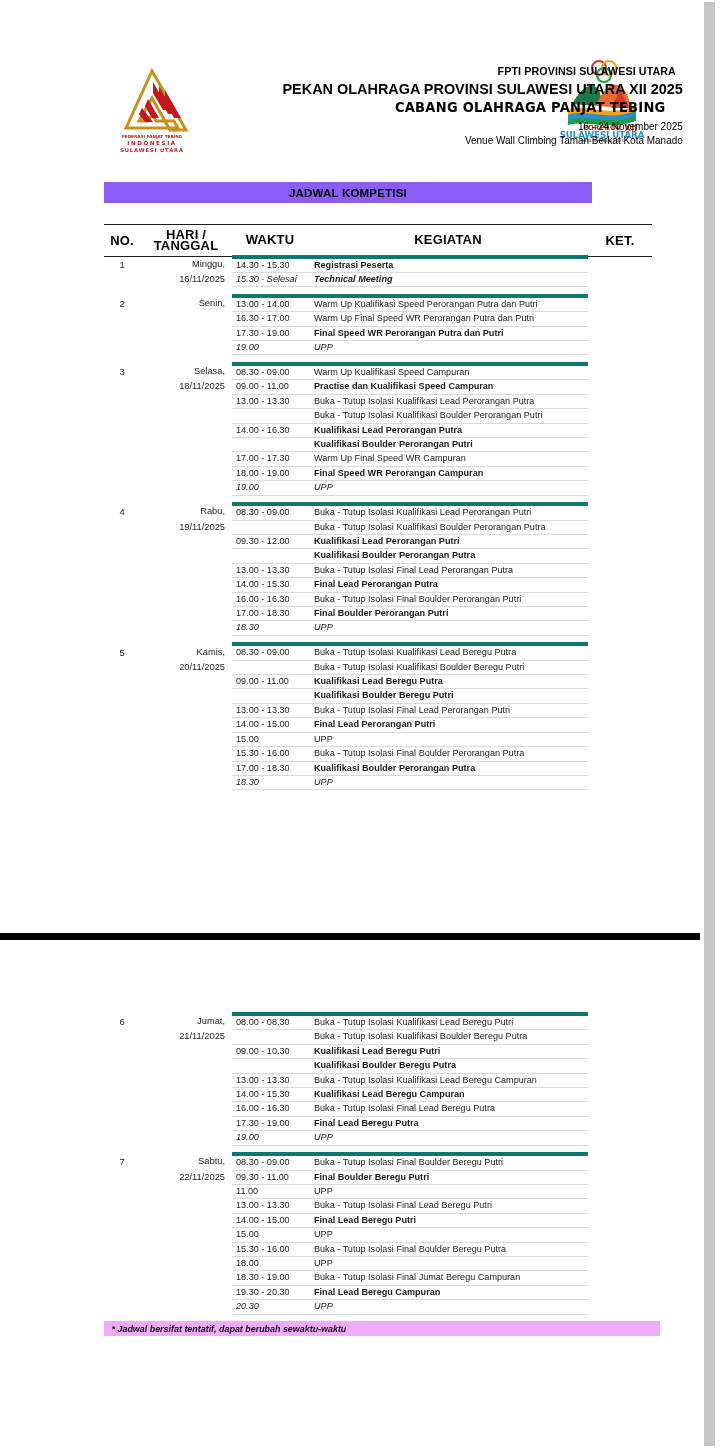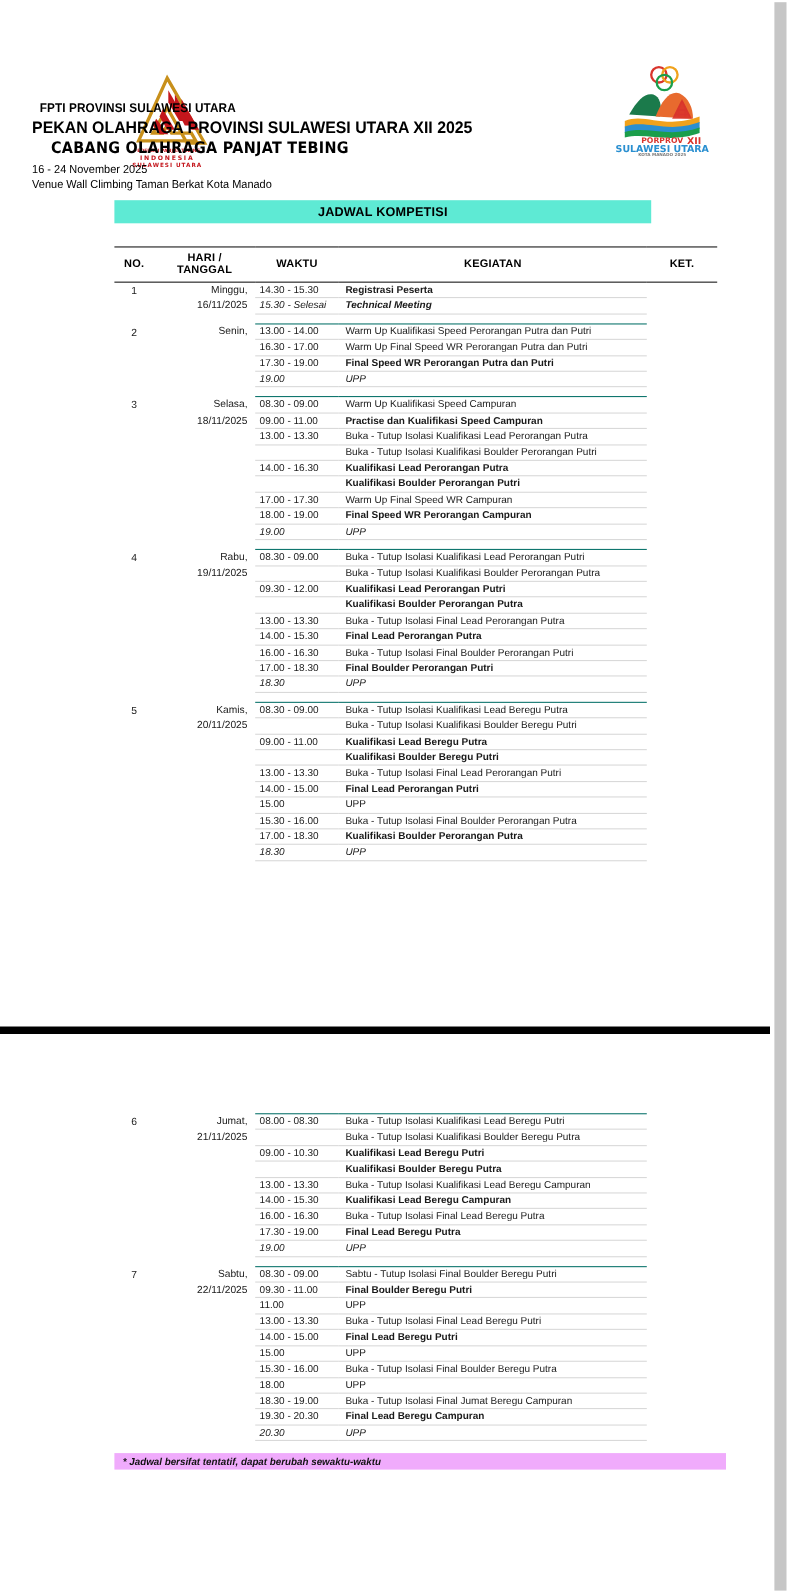--- a/index.html
+++ b/index.html
@@ -62,24 +62,23 @@
     position: absolute;
     left: 112px; top: 66px;
     width: 80px; height: 90px;
   }
   .logo-right {
     position: absolute;
     left: 556px; top: 56px;
     width: 92px; height: 86px; text-align: right;
   }
   .header-text {
-    text-align: left;
+    text-align: right;
     width: 700px;
     padding-left: 12px;
-    margin-top: 28px;
   }
   .hdr-line1 {
     font-size: 11.5px;
     font-weight: bold;
     letter-spacing: 0.1px;
     color: #000;
     line-height: 14px;
     transform: scaleX(0.93);
   }
   .hdr-line2 {
@@ -113,21 +112,21 @@
     line-height: 14px;
     transform: scaleX(0.95);
   }
 
   
   .title-band {
     position: absolute;
     left: 104px; top: 182px;
     width: 488px;
     height: 21px;
-    background: #5eead4;
+    background: #8b5cf6;
     display: flex;
     align-items: center;
     justify-content: center;
   }
   .title-band-text {
     font-size: 11.5px;
     font-weight: bold;
     letter-spacing: 0.2px;
     color: #000;
   }
@@ -143,21 +142,21 @@
     width: 548px;
     table-layout: fixed;
   }
   table.sched col.c-no   { width: 36px; }
   table.sched col.c-hari { width: 92px; }
   table.sched col.c-wkt  { width: 76px; }
   table.sched col.c-keg  { width: 280px; }
   table.sched col.c-ket  { width: 64px; }
 
   thead th {
-    font-size: 10px;
+    font-size: 13px;
     font-weight: bold;
     color: #000;
     padding: 4px 0 5px 0;
     border-top: 1.6px solid #1a1a1a;
     border-bottom: 1.6px solid #1a1a1a;
     vertical-align: middle;
     line-height: 11px;
     letter-spacing: 0.2px;
     text-align: center;
   }
@@ -173,21 +172,21 @@
     white-space: nowrap;
     overflow: hidden;
   }
   td.no   { text-align: center; font-size: 9.4px; }
   td.hari { text-align: right; padding-right: 7px; font-size: 9.3px; }
   td.wkt  { padding-left: 4px; border-top: 1px solid #d9d9d9; }
   td.keg  { padding-left: 6px; border-top: 1px solid #d9d9d9; }
   td.ket  { }
   tr.bold td.keg { font-weight: bold; }
   tr.daygap td { height: 9px; line-height: 9px; border: none !important; }
-  tr.first-of-day td.wkt, tr.first-of-day td.keg { border-top: 1px solid #0f766e; }
+  tr.first-of-day td.wkt, tr.first-of-day td.keg { border-top: 4px solid #0f766e; }
   tr.lastline td.wkt, tr.lastline td.keg { border-bottom: 1px solid #d9d9d9; font-style: italic; }
 
   
   .footnote {
     position: absolute;
     left: 104px;
     width: 556px;
     height: 15px;
     background: #f0abfc;
     display: flex;
@@ -620,21 +619,21 @@
               <td class="keg">UPP</td>
               <td class="ket"></td>
             </tr>
             <tr class="daygap">
               <td colspan="5"></td>
             </tr>
             <tr class="first-of-day">
               <td class="no" rowspan="1">7</td>
               <td class="hari">Sabtu,</td>
               <td class="wkt">08.30 - 09.00</td>
-              <td class="keg">Sabtu - Tutup Isolasi Final Boulder Beregu Putri</td>
+              <td class="keg">Buka - Tutup Isolasi Final Boulder Beregu Putri</td>
               <td class="ket"></td>
             </tr>
             <tr class="bold">
               <td class="no"></td>
               <td class="hari">22/11/2025</td>
               <td class="wkt">09.30 - 11.00</td>
               <td class="keg">Final Boulder Beregu Putri</td>
               <td class="ket"></td>
             </tr>
             <tr class="">

